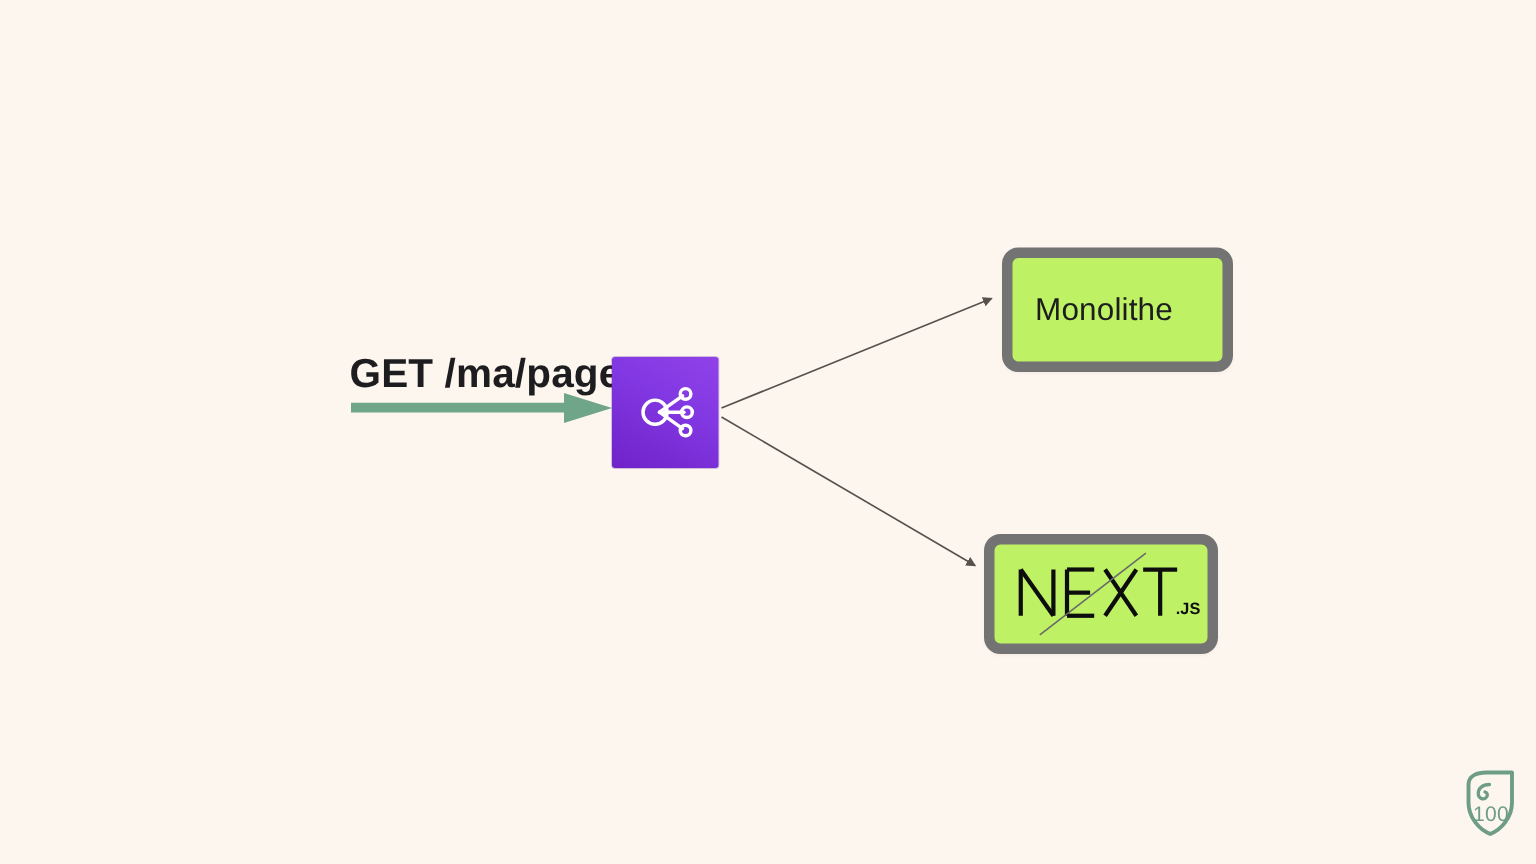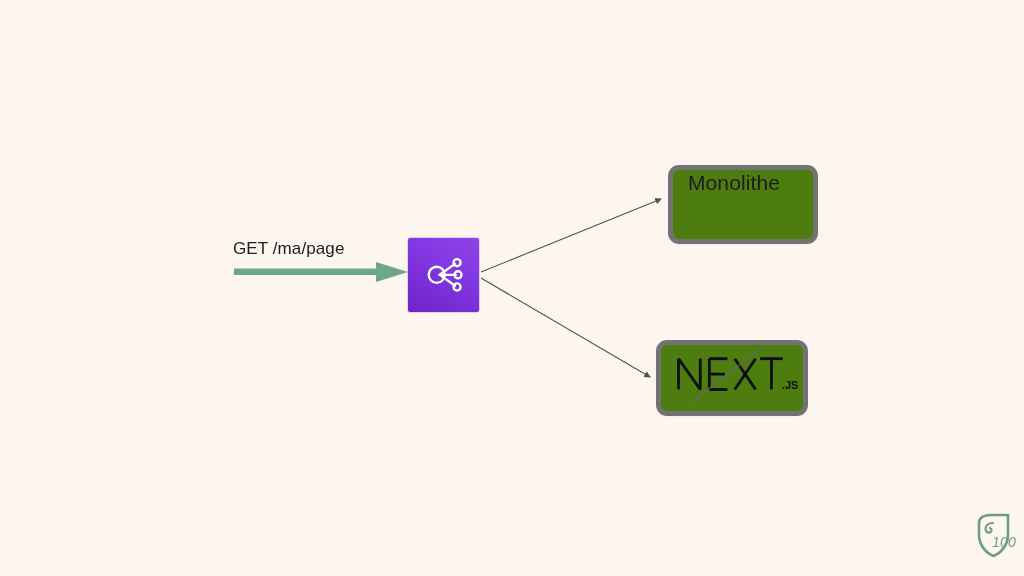--- a/index.html
+++ b/index.html
@@ -30,25 +30,26 @@
     width: 1024px;
     height: 576px;
     pointer-events: none;
   }
 
   
   #request-label {
     position: absolute;
     left: 233px;
     top: 236px;
-    font-size: 17px;
+    font-size: 27px;
     line-height: 26px;
     color: #1d1d1f;
     white-space: nowrap;
     letter-spacing: 0.1px;
+    font-weight: bold;
   }
 
   
   #override-label {
     position: absolute;
     left: 394px;
     top: 173px;
     font-size: 21px;
     line-height: 26px;
     color: #1d1d1f;
@@ -68,44 +69,44 @@
     box-shadow: 0 0 0 0.5px rgba(90,30,160,0.35);
     display: flex;
     align-items: center;
     justify-content: center;
   }
   #service-node svg { display: block; }
 
   
   .target-box {
     position: absolute;
-    background: #4d7c0f;
-    border: 5px solid #737373;
+    background: #bef264;
+    border: 7px solid #737373;
     border-radius: 11px;
     box-shadow: 0 1px 2px rgba(120,100,80,0.05);
     display: flex;
-    align-items: flex-start;
+    align-items: center;
   }
   #box-monolithe {
     left: 668px;
     top: 165px;
     width: 125px;
     height: 69px;
     padding-left: 15px;
   }
   #monolithe-label {
     font-size: 21px;
     line-height: 26px;
     color: #1d1d1f;
     white-space: nowrap;
     letter-spacing: 0.1px;
   }
   #box-nextjs {
     left: 656px;
-    top: 340px;
+    top: 356px;
     width: 142px;
     height: 66px;
     justify-content: center;
     overflow: visible;
   }
   #nextjs-logo { display: block; overflow: visible; }
 
   
   #footer-logo {
     position: absolute;
@@ -113,25 +114,24 @@
     top: 511px;
     width: 48px;
     height: 50px;
   }
   #footer-logo svg { display: block; }
   #footer-logo-count {
     position: absolute;
     left: 0;
     top: 23px;
     width: 44px;
-    text-align: right;
+    text-align: center;
     font-size: 14px;
     color: #6d9d85;
     letter-spacing: 0.2px;
-    font-style: italic;
   }
 </style>
 </head>
 <body>
 
 <div id="slide">
 
   <svg id="connectors" viewBox="0 0 1024 576" width="1024" height="576">
     <defs>
       <marker id="thin-head" viewBox="0 0 10 10" refX="8.6" refY="5" markerWidth="6" markerHeight="6" orient="auto-start-reverse">

